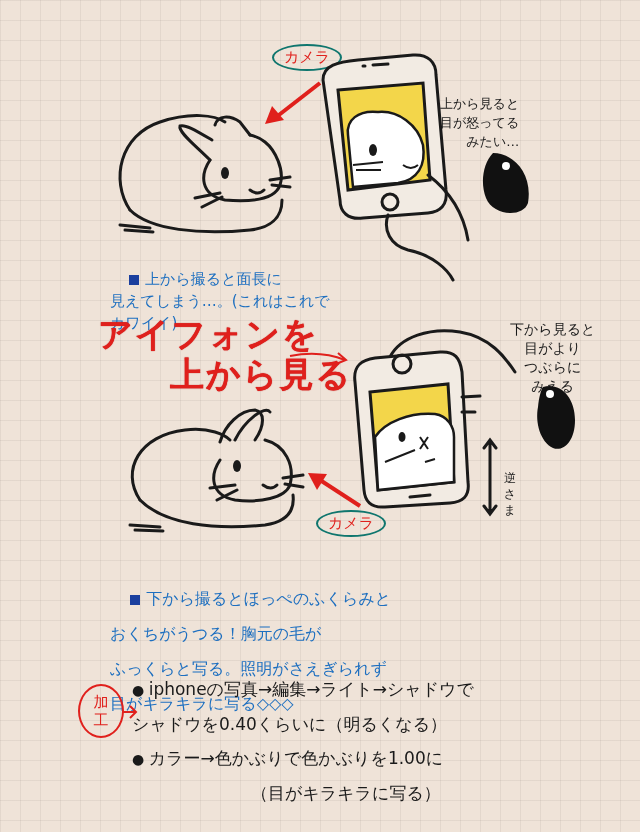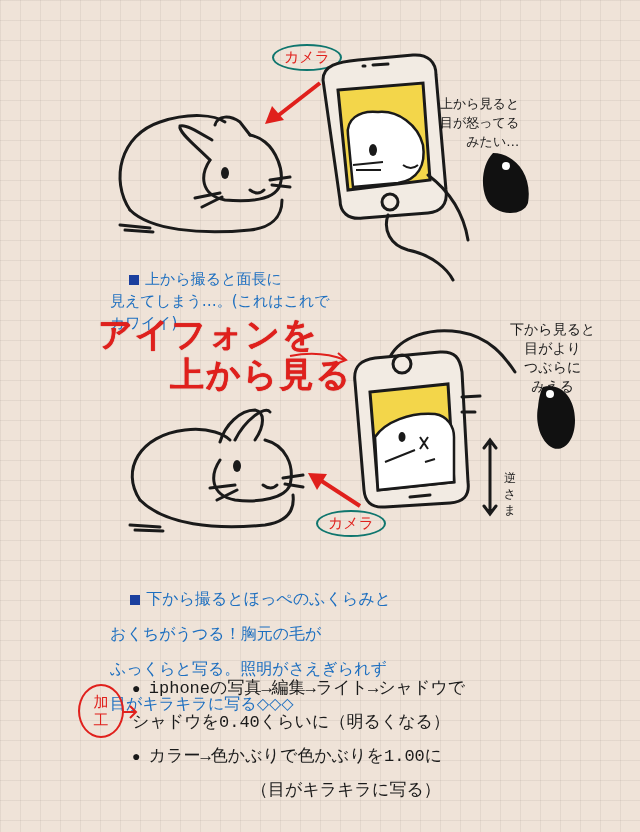--- a/index.html
+++ b/index.html
@@ -11,21 +11,21 @@
     background-size:20px 20px;
     font-family:"DejaVu Sans", sans-serif;}
   .abs{position:absolute;}
   .blue{color:#1d6fc0;}
   .black{color:#1a1a1a;text-align:right;}
   .note{font-size:15px;line-height:22px;white-space:pre;}
   .bluebox{display:inline-block;width:10px;height:10px;background:#1b3f9e;margin-right:6px;vertical-align:middle;}
   .big-red{font-weight:bold;color:#e0201c;font-size:34px;letter-spacing:2px;text-shadow:0 0 1px #b00;}
   .cam-label{border:2px solid #0f766e;border-radius:50%;padding:2px 10px;font-size:15px;color:#e0201c;}
   .kako{width:42px;height:50px;border:2px solid #e0201c;border-radius:50%;color:#e0201c;font-size:15px;line-height:18px;text-align:center;display:flex;align-items:center;justify-content:center;white-space:pre;}
-  .bullet{font-size:17px;line-height:34px;color:#1a1a1a;white-space:pre;font-family:Liberation Mono, monospace;}
+  .bullet{font-size:17px;line-height:34px;color:#1a1a1a;white-space:pre;}
   svg{overflow:visible;}
 </style>
 </head>
 <body>
 
 <div class="abs" style="left:0;top:0;width:640px;height:310px;">
 
   <svg class="abs" style="left:100px;top:100px;" width="200" height="140" viewBox="0 0 200 140">
     <g fill="none" stroke="#1a1a1a" stroke-width="3" stroke-linecap="round">
       <path d="M30,110 C10,80 20,35 60,22 C90,12 115,15 125,22"></path>

